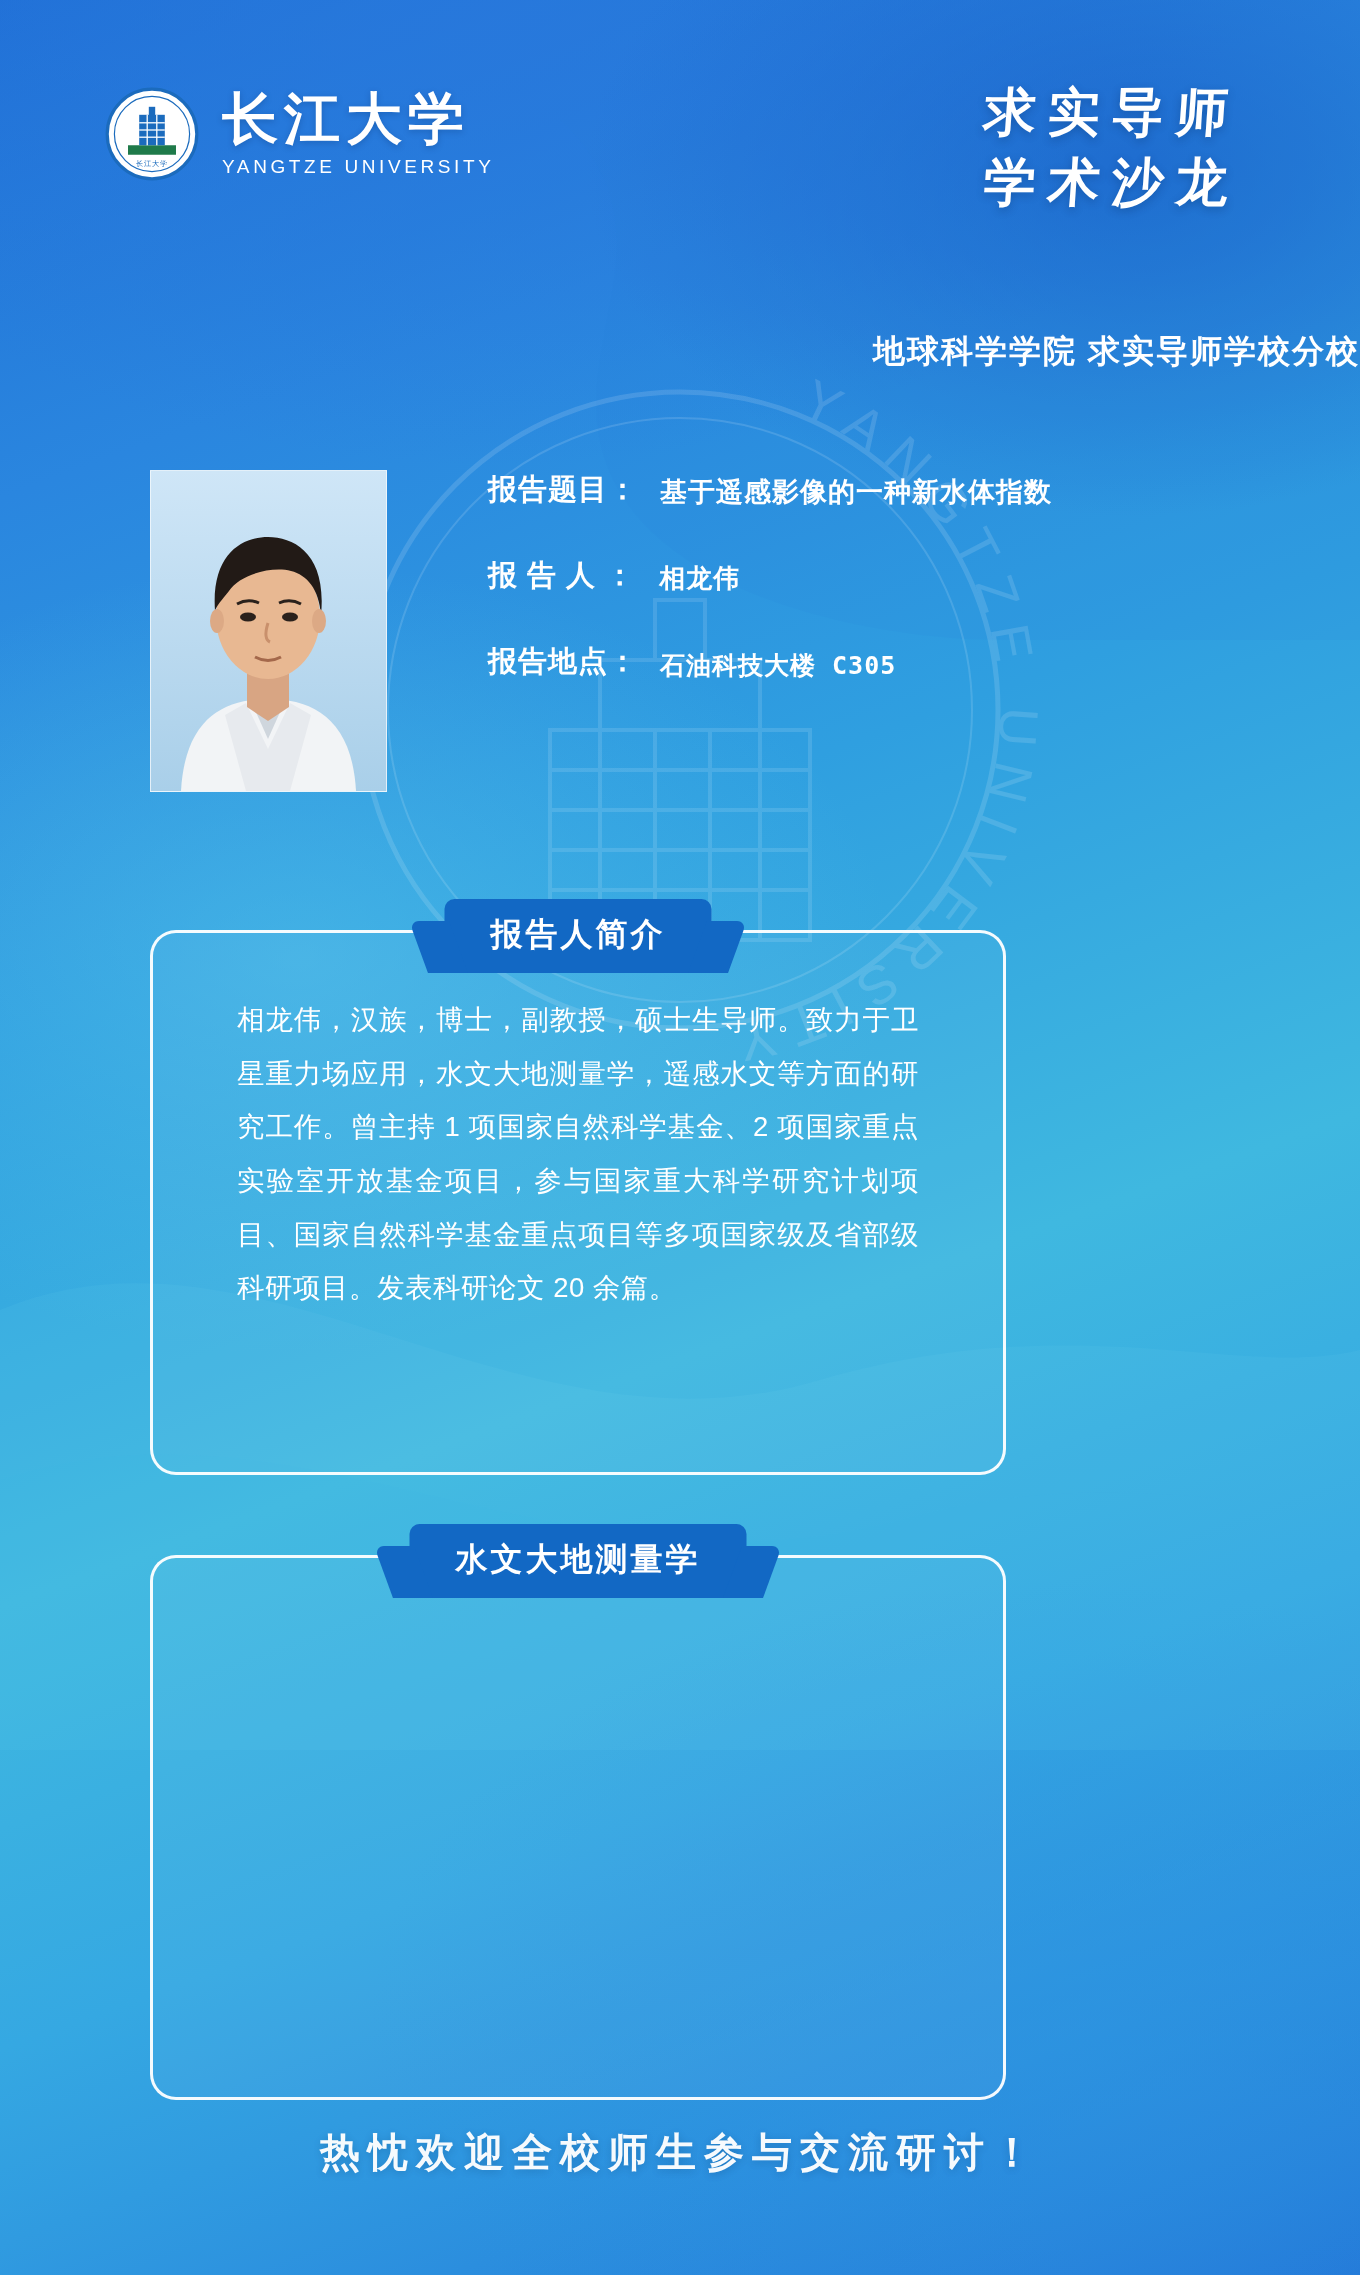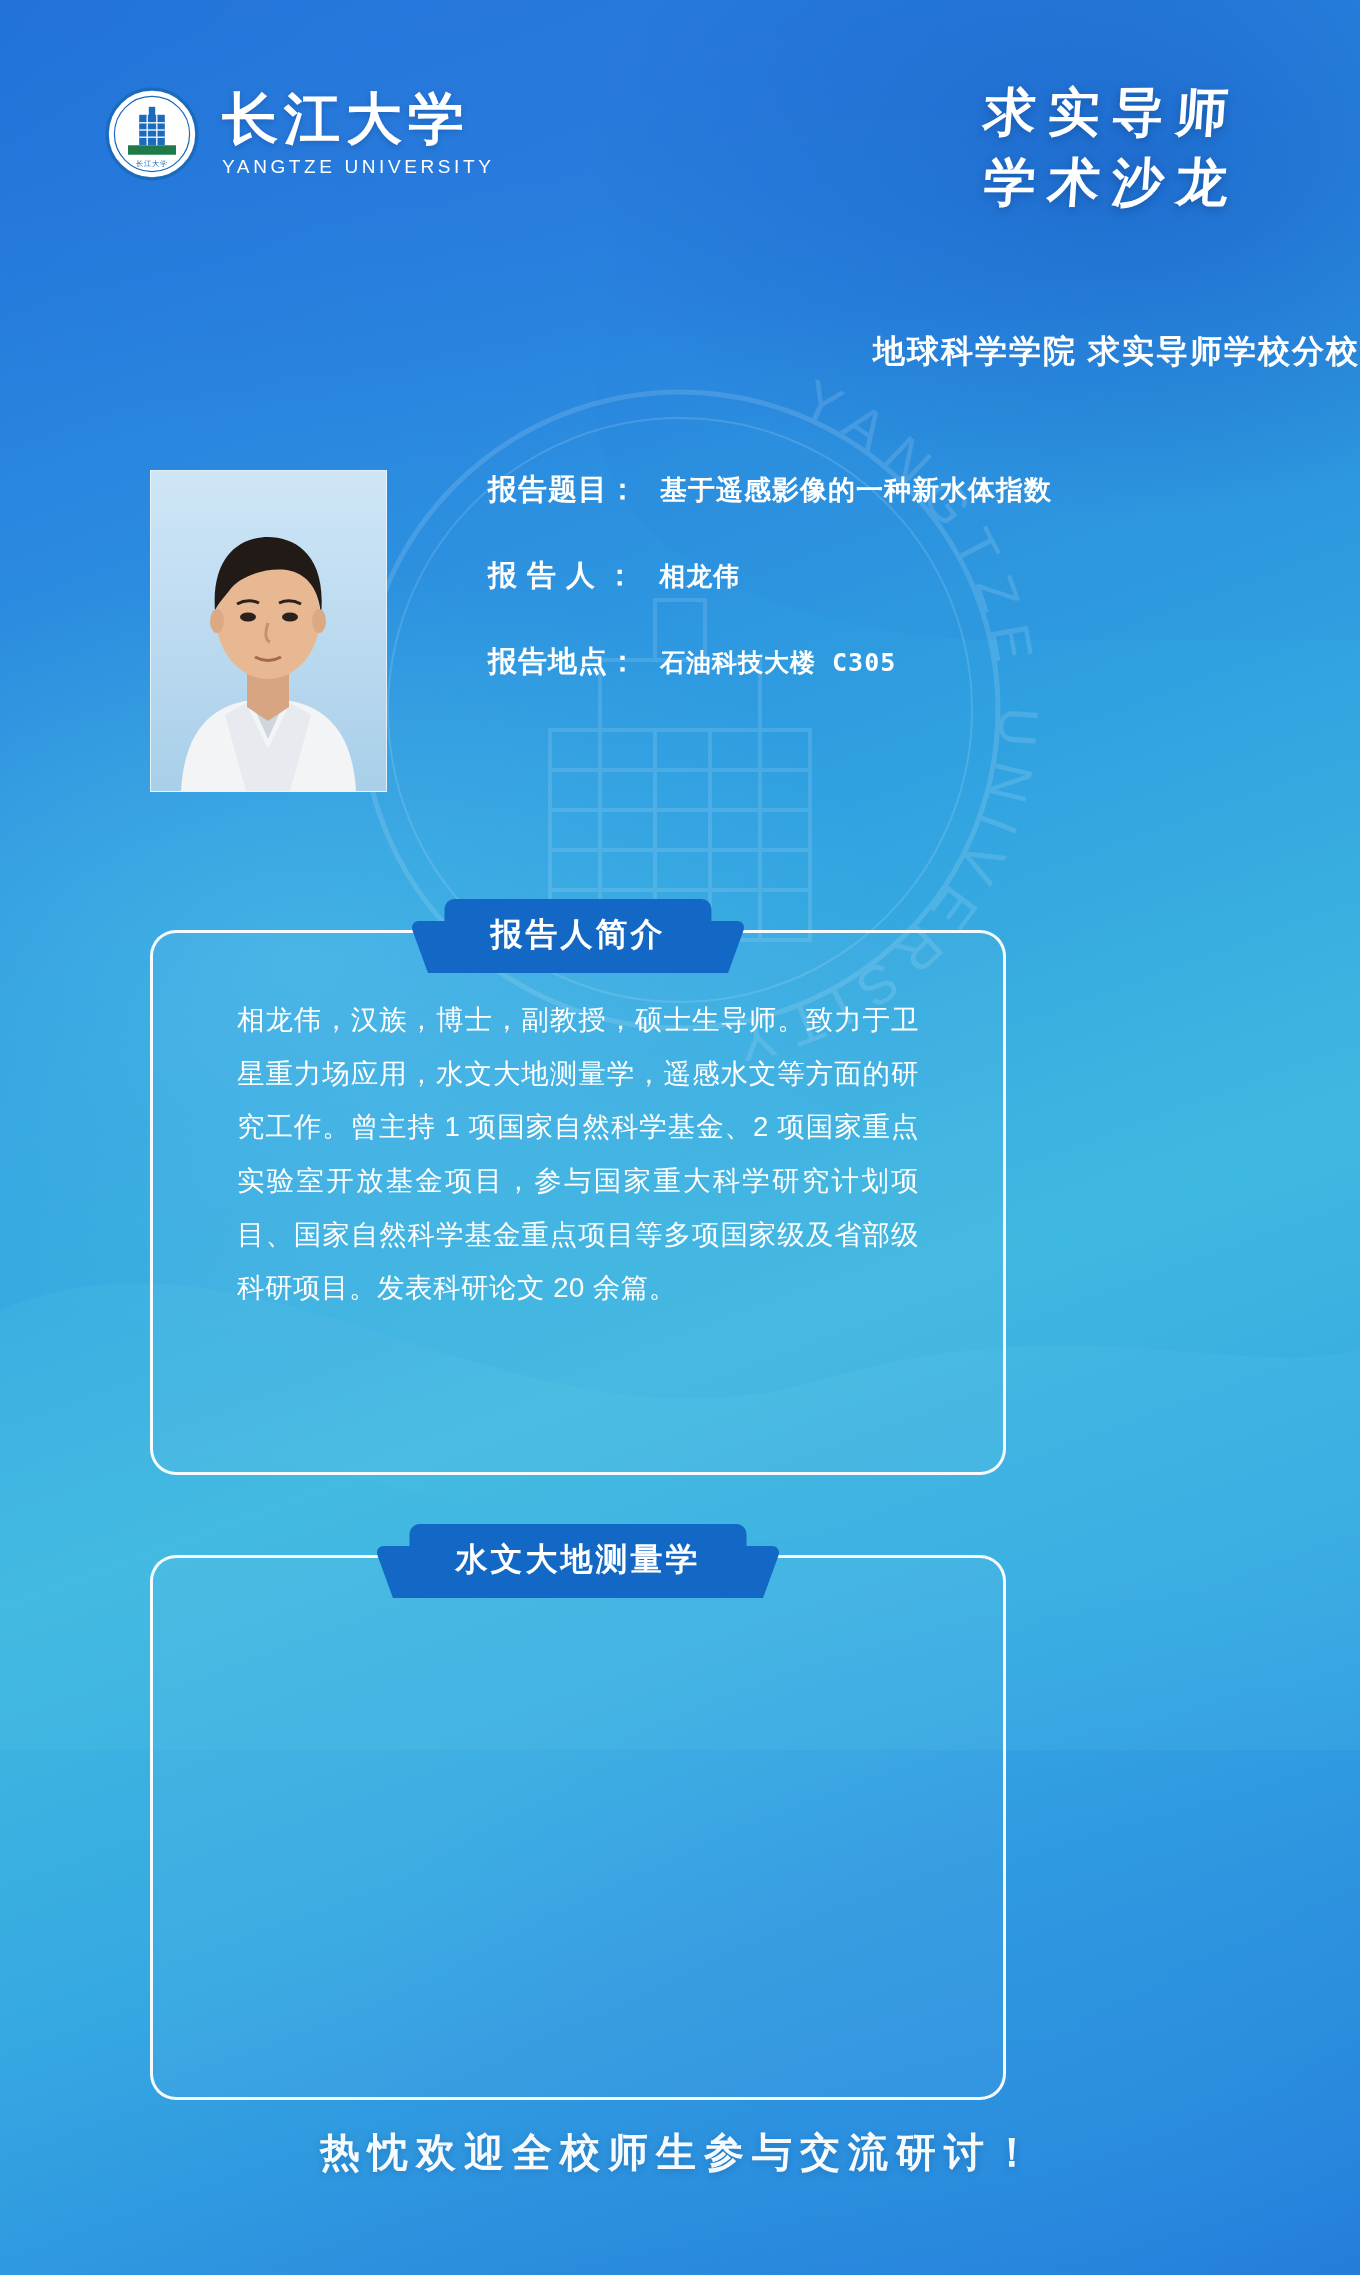--- a/index.html
+++ b/index.html
@@ -137,21 +137,21 @@
     overflow: hidden;
   }
   .info-list {
     position: absolute;
     left: 488px;
     top: 470px;
     width: 760px;
   }
   .info-row {
     display: flex;
-    align-items: center;
+    align-items: flex-end;
     margin-bottom: 46px;
     color: #ffffff;
   }
   .info-label {
     font-size: 29px;
     font-weight: 700;
     white-space: nowrap;
     letter-spacing: 1px;
   }
   .info-value {

